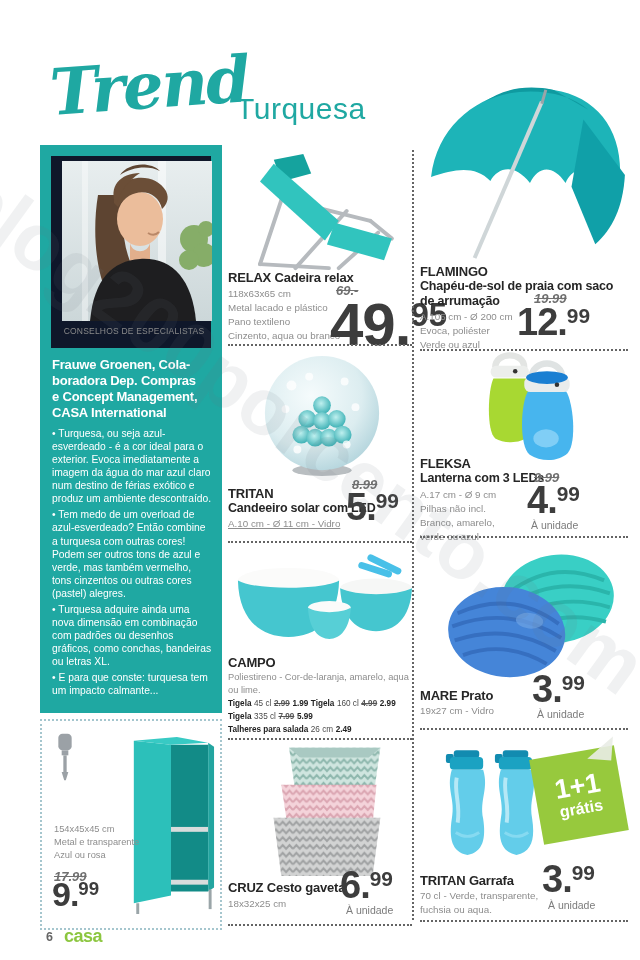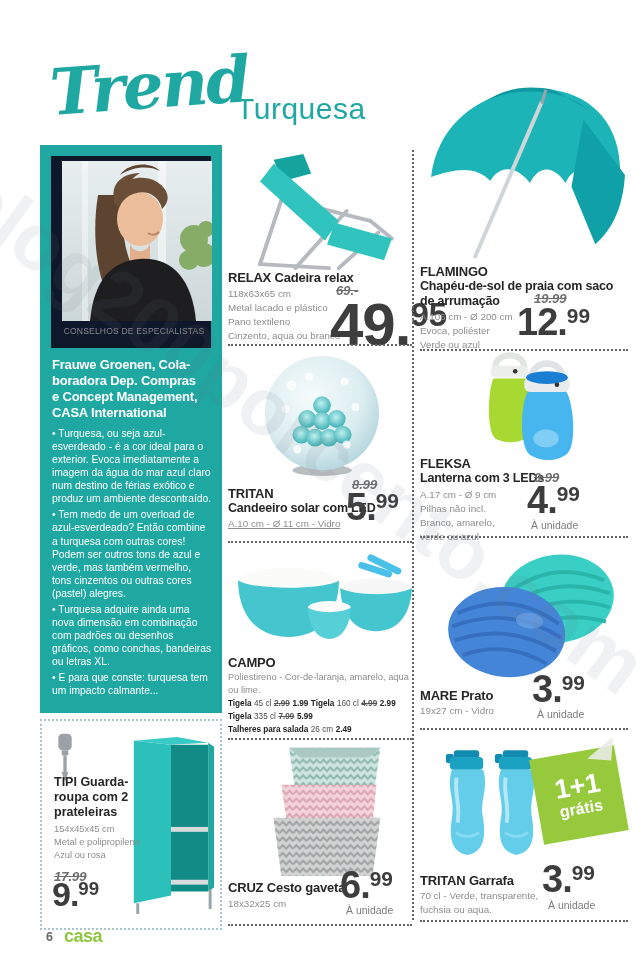--- a/index.html
+++ b/index.html
@@ -138,24 +138,23 @@
         <rect x="44" y="14" width="40" height="150" fill="#128b87"></rect>
         <rect x="44" y="98" width="40" height="5" fill="#d8dcdc"></rect>
         <rect x="44" y="152" width="40" height="5" fill="#d8dcdc"></rect>
         <polygon points="8,10 46,14 46,168 8,176" fill="#2cc0ba"></polygon>
         <polygon points="8,10 46,14 84,12 52,6" fill="#38cac4"></polygon>
         <polygon points="84,12 90,16 90,160 84,164" fill="#23a5a0"></polygon>
         <line x1="12" y1="176" x2="12" y2="187" stroke="#9aa5a8" stroke-width="3"></line>
         <line x1="86" y1="162" x2="86" y2="182" stroke="#9aa5a8" stroke-width="3"></line>
       </svg>
     </div>
-    <div class="tipi-name">TIPI Guarda-roupa com 2 prateleiras</div>
     <div class="tipi-specs">
       <div>154x45x45 cm</div>
-      <div>Metal e polipropileno</div>
+      <div>Metal e transparente</div>
       <div>Azul ou rosa</div>
     </div>
     <div class="tipi-old old-price">17.99</div>
     <div class="tipi-price price price-md"><span>9.</span><span class="sup">99</span></div>
   </div>
 
   <div class="abs" style="left:244px;top:148px;">
     <svg viewBox="0 0 160 128" width="158" height="126">
       <g stroke="#b6babe" stroke-width="4" stroke-linecap="round" fill="none">
         <path d="M38,52 L16,118"></path>

